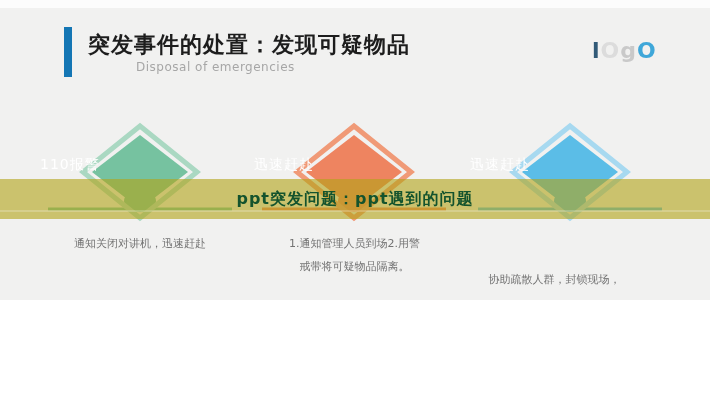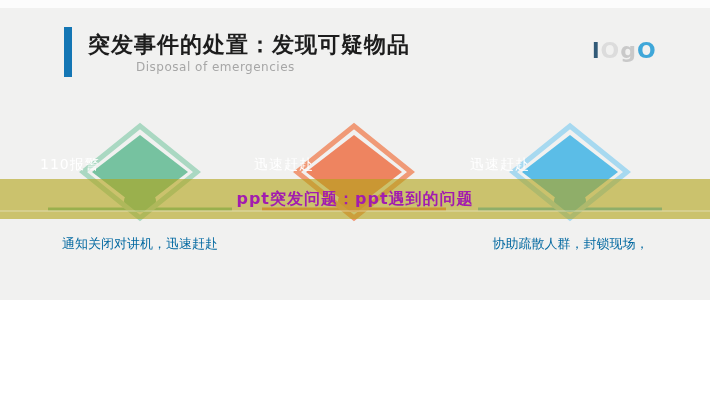--- a/index.html
+++ b/index.html
@@ -31,26 +31,26 @@
   .banner {
     position:absolute; left:0; top:179px; width:710px; height:40px;
     display:flex; align-items:center; justify-content:center;
     font-size:16px; font-weight:bold; letter-spacing:1px;
   }
   .banner-underline {
     position:absolute; left:0; bottom:7px; width:100%; height:2px;
     background:rgba(255,255,255,0.22);
   }
   .desc {
-    position:absolute; top:232px; font-size:13px; line-height:23px;
-    color:#0369a1; text-align:center;
+    position:absolute; top:232px; font-size:11px; line-height:23px;
+    color:#737373; text-align:center;
   }
   .d1 { left:30px;  width:220px; }
   .d2 { left:252px; width:205px; }
-  .d3 { left:458px; width:225px; }
+  .d3 { left:442px; width:225px;margin-top:36px; }
 </style>
 </head>
 <body>
 
 <div class="slide">
   <div class="top-strip"></div>
 
   <div class="accent-bar" style="background-color: rgb(20, 118, 180);"></div>
   <div class="title">突发事件的处置：发现可疑物品</div>
   <div class="subtitle">Disposal of emergencies</div>
@@ -78,23 +78,27 @@
     <ellipse cx="100" cy="96" rx="16" ry="11" fill="#5bbde7"></ellipse>
     <polygon points="100,21 157,67 100,113 43,67" fill="none" stroke-width="5" stroke="#a7d9f0"></polygon>
     <polygon points="100,30 148,67 100,104 52,67" fill="#5bbde7"></polygon>
   </svg>
 
   <div class="diamond-label g1">110报警</div>
   <div class="diamond-label g2">迅速赶赴</div>
   <div class="diamond-label g3">迅速赶赴</div>
 
   <div class="banner" style="background-color: rgba(178, 163, 21, 0.6);">
-    <span style="color: #a21caf;">ppt突发问题：ppt遇到的问题</span>
+    <span style="color: #14532d;">ppt突发问题：ppt遇到的问题</span>
     <div class="banner-underline"></div>
   </div>
 
   <div class="desc d1">
     <div>通知关闭对讲机，迅速赶赴</div>
+  </div>
+  <div class="desc d2">
+    <div>1.通知管理人员到场2.用警</div>
+    <div>戒带将可疑物品隔离。</div>
   </div>
   <div class="desc d3">
     <div>协助疏散人群，封锁现场，</div>
   </div>
 </div>
 
 </body></html>

